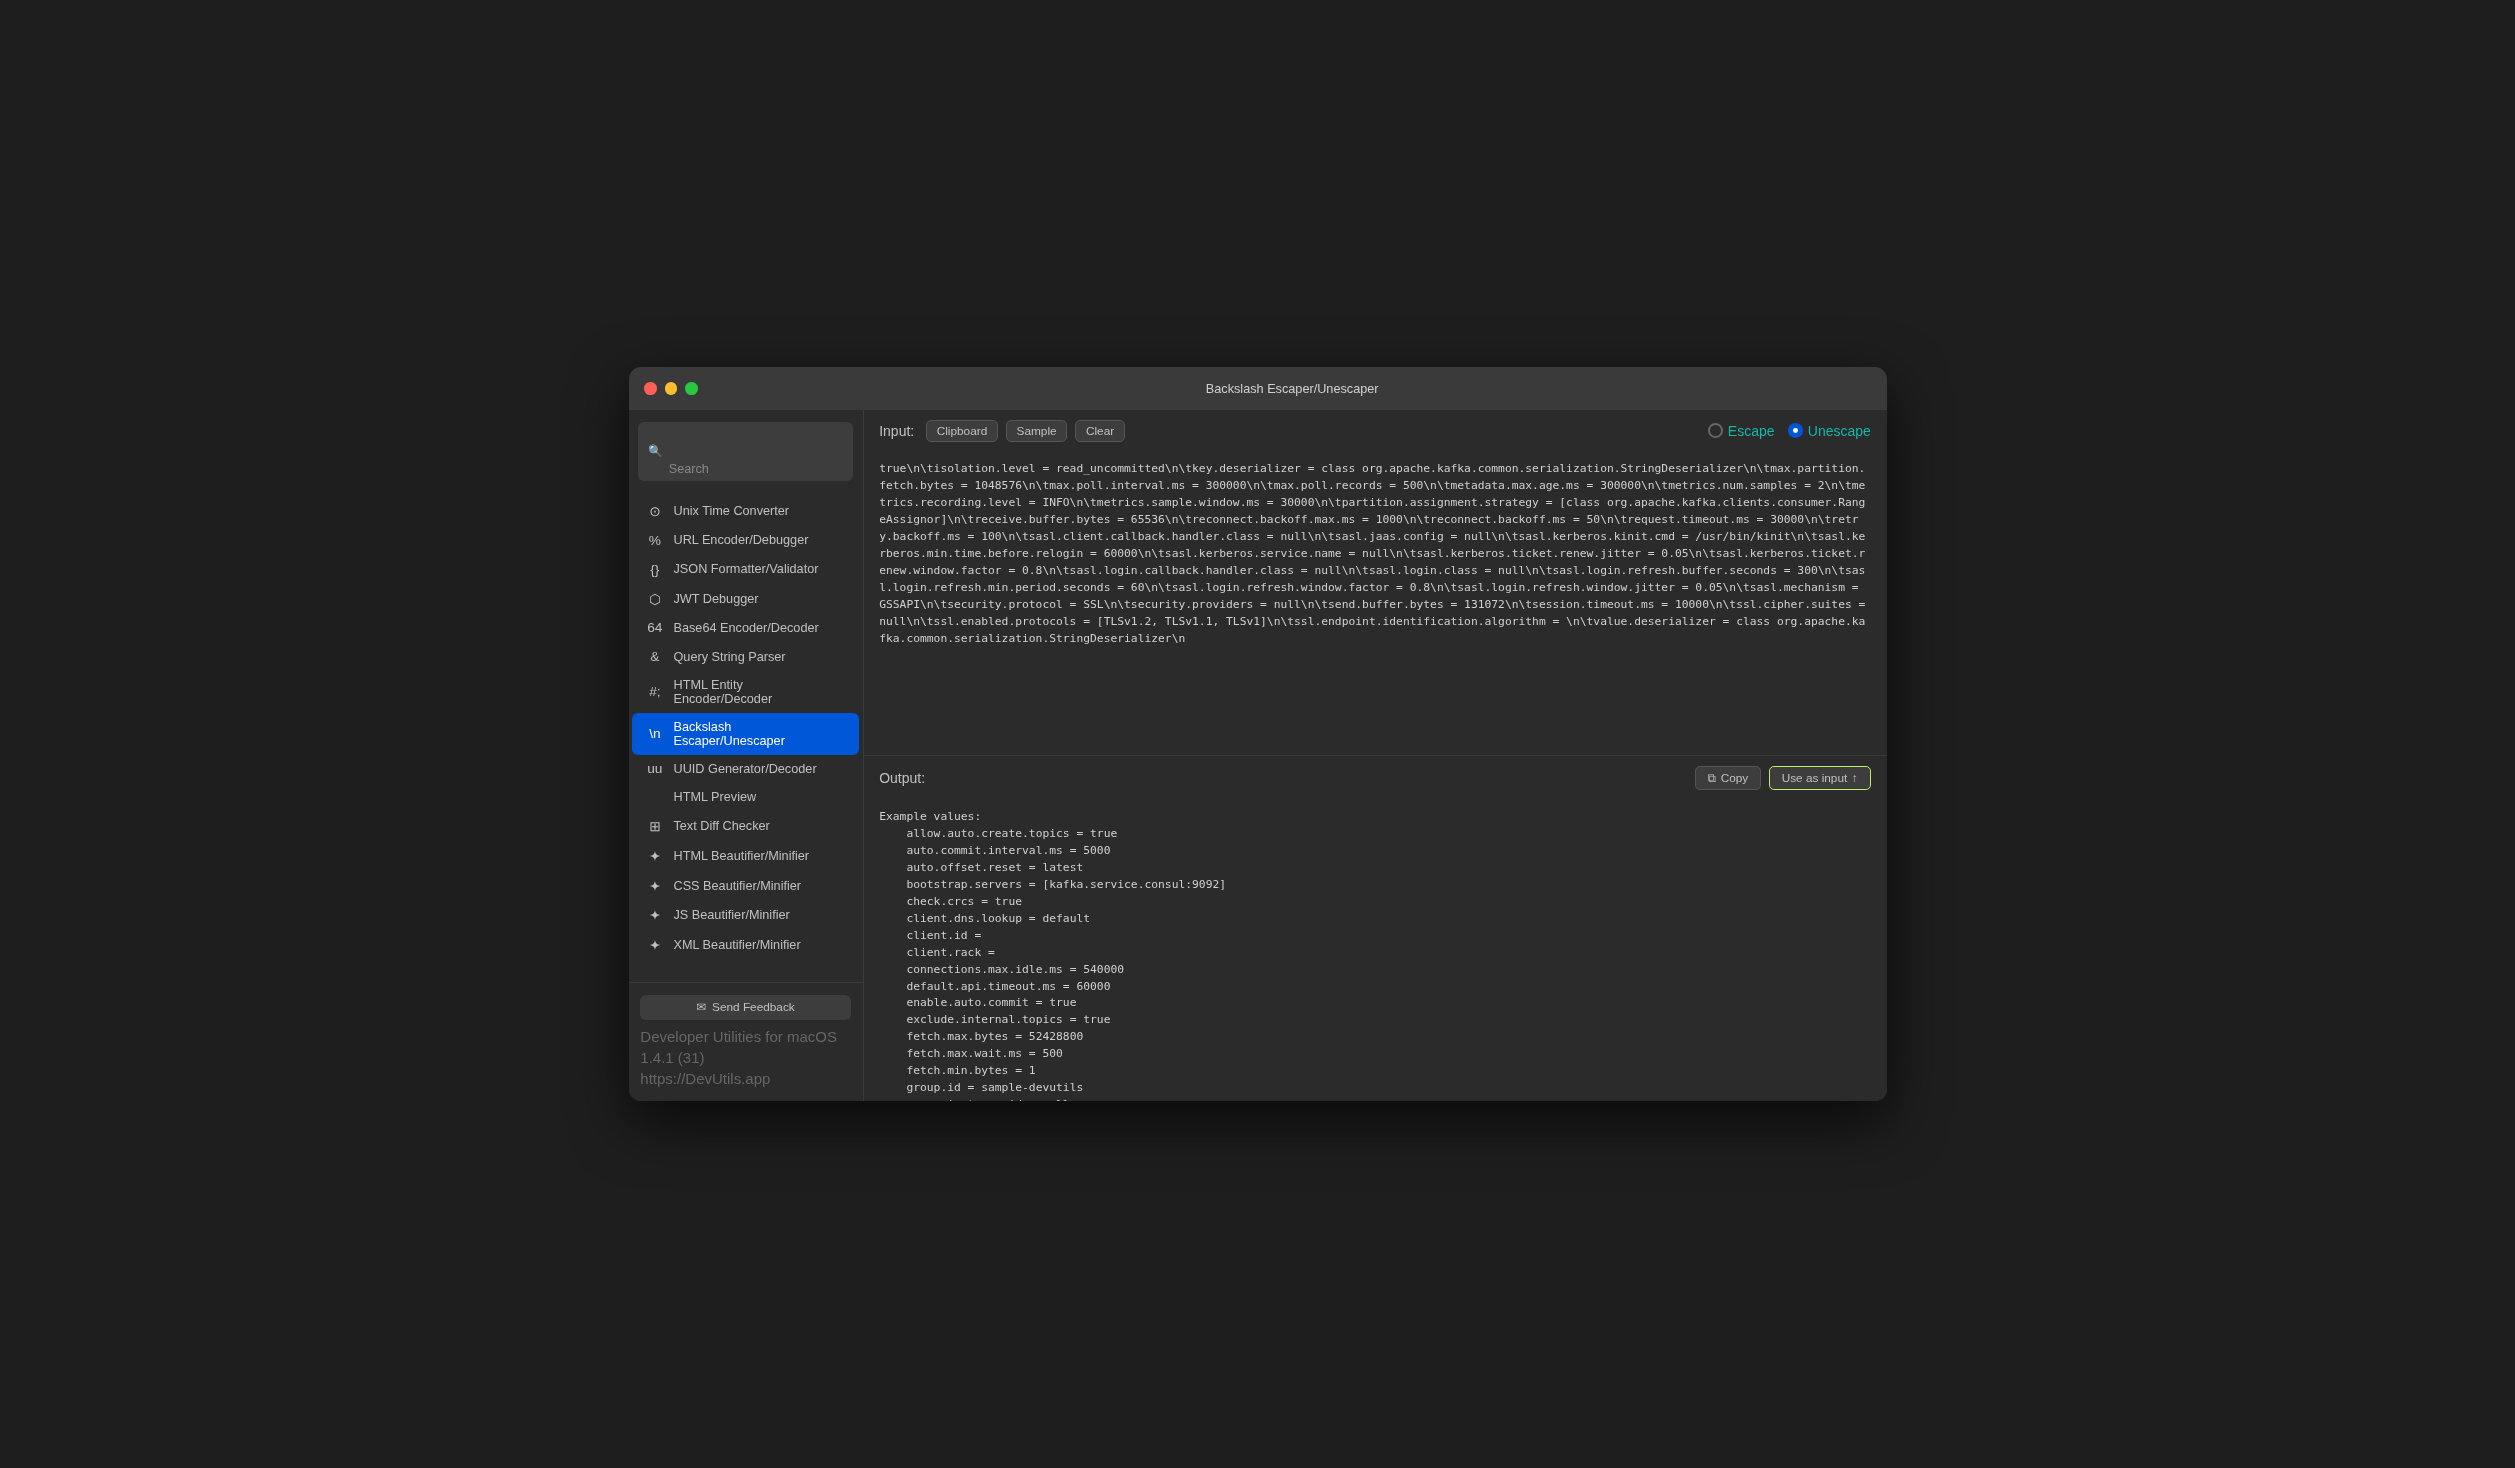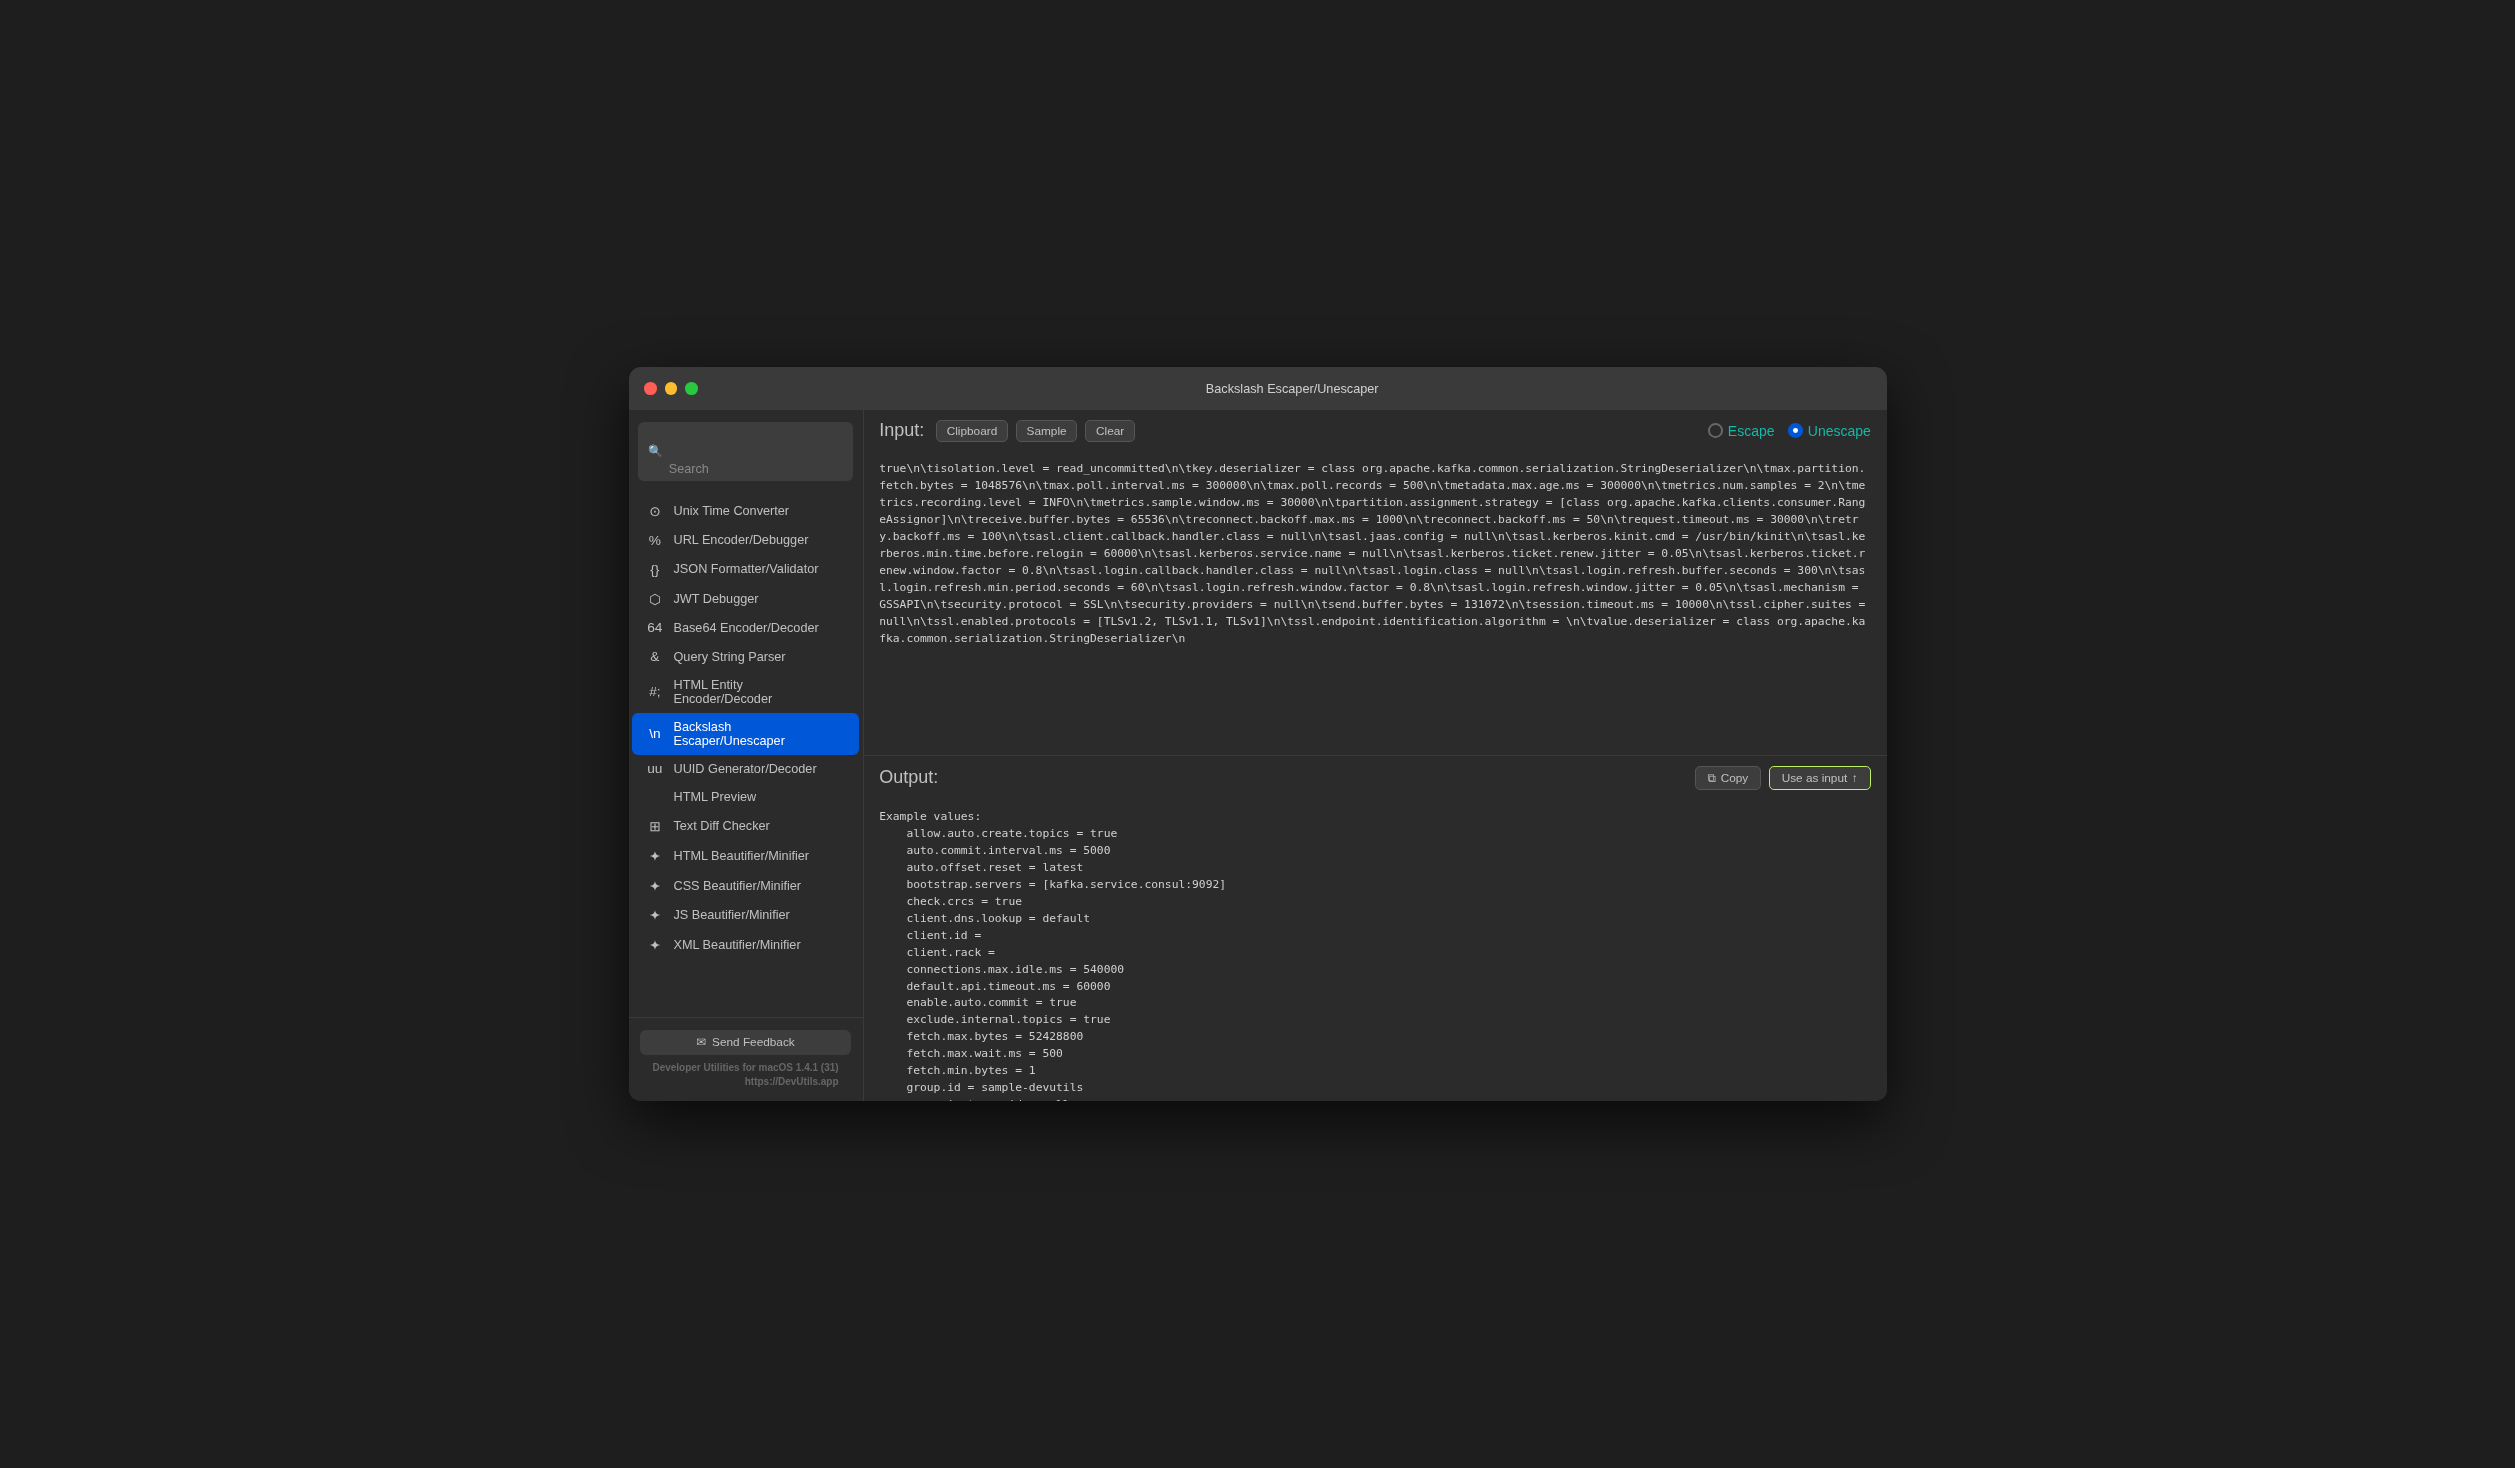--- a/index.html
+++ b/index.html
@@ -133,25 +133,24 @@
       border: none;
       border-radius: 5.9px;
       color: #c0c0c0;
       font-size: 11.8px;
       padding: 5.9px 13.7px;
       cursor: pointer;
       width: 100%;
       justify-content: center;
     }
     .footer-info {
-      font-size: 10px;
+      font-size: 15px;
       color: #666;
-      text-align: right;
+      text-align: left;
       line-height: 1.4;
-      font-weight: bold;
     }
     
     .main-panel {
       flex: 1;
       display: flex;
       flex-direction: column;
       background: #2b2b2b;
       overflow: hidden;
     }
     
@@ -164,21 +163,21 @@
     }
     .section-header {
       display: flex;
       align-items: center;
       padding: 9.8px 15.7px;
       gap: 7.8px;
       flex-shrink: 0;
     }
     .section-label {
       color: #c0c0c0;
-      font-size: 18px;
+      font-size: 14px;
       font-weight: 500;
       margin-right: 3.9px;
     }
     .header-btn {
       background: #3d3d3d;
       border: 1px solid #555;
       border-radius: 5px;
       color: #c0c0c0;
       font-size: 11.8px;
       padding: 2.9px 9.8px;

